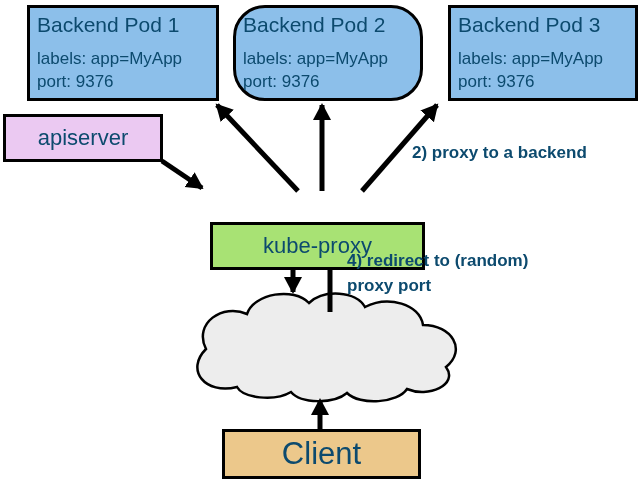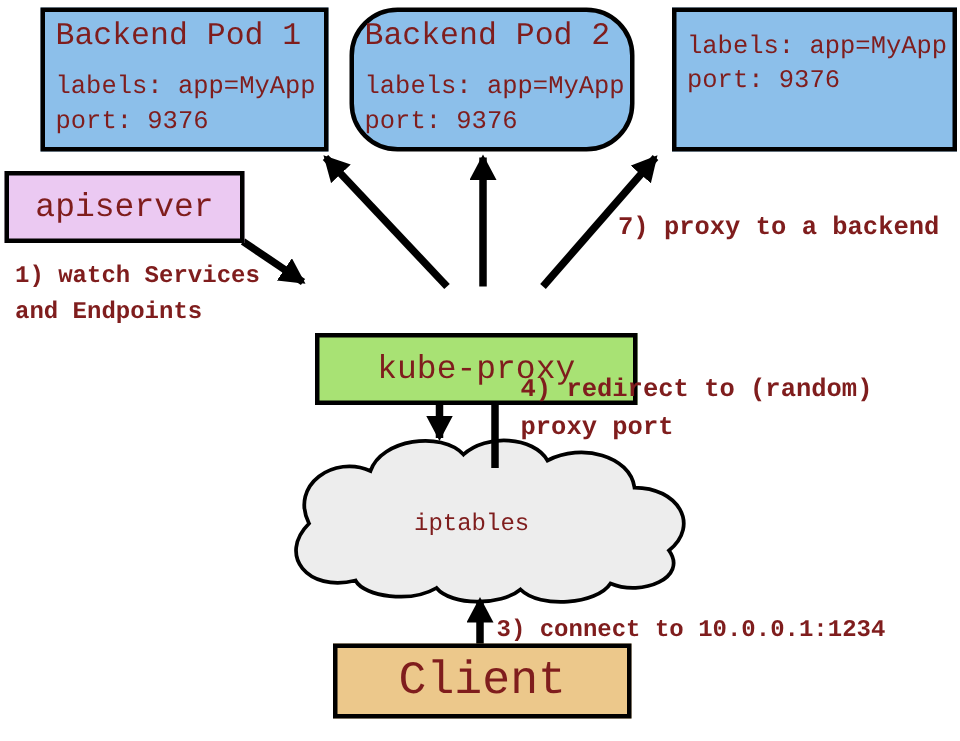--- a/index.html
+++ b/index.html
@@ -5,22 +5,22 @@
   html, body {
     margin: 0;
     padding: 0;
     background: #ffffff;
   }
   #stage {
     position: relative;
     width: 640px;
     height: 494px;
     background: #ffffff;
-    font-family: Liberation Mono, monospace;
-    color: #7f1d1d;
+    font-family: Liberation Sans, sans-serif;
+    color: #0c4a6e;
     overflow: hidden;
   }
   #arrow-layer {
     position: absolute;
     left: 0;
     top: 0;
     width: 640px;
     height: 494px;
   }
   .box {
@@ -123,40 +123,37 @@
 
   <div class="box pod" id="pod-2-box" style="background-color: rgb(140, 191, 234);">
     <div class="pod-title">Backend Pod 2</div>
     <div class="pod-body">
       <div>labels: app=MyApp</div>
       <div>port: 9376</div>
     </div>
   </div>
 
   <div class="box pod" id="pod-3-box" style="background-color: rgb(140, 191, 234);">
+    <div class="pod-title">Backend Pod 3</div>
     <div class="pod-body">
       <div>labels: app=MyApp</div>
       <div>port: 9376</div>
     </div>
   </div>
 
   <div class="box centered" id="apiserver-box" style="background-color: rgb(235, 201, 242);">
     <span>apiserver</span>
   </div>
 
   <div class="box centered" id="kube-proxy-box" style="background-color: rgb(168, 226, 116); margin-top: 29px;">
     <span>kube-proxy</span>
   </div>
 
   <div class="box centered" id="client-box" style="background-color: rgb(236, 200, 139);">
     <span>Client</span>
   </div>
 
-  <div id="iptables-label">iptables</div>
 
-  <div class="step" id="step1-label">1) watch Services
-and Endpoints</div>
-  <div class="step" id="step3-label">3) connect to 10.0.0.1:1234</div>
   <div class="step" id="step4-label">4) redirect to (random)
 proxy port</div>
-  <div class="step" id="step5-label">7) proxy to a backend</div>
+  <div class="step" id="step5-label">2) proxy to a backend</div>
 
 </div>
 
 </body></html>

